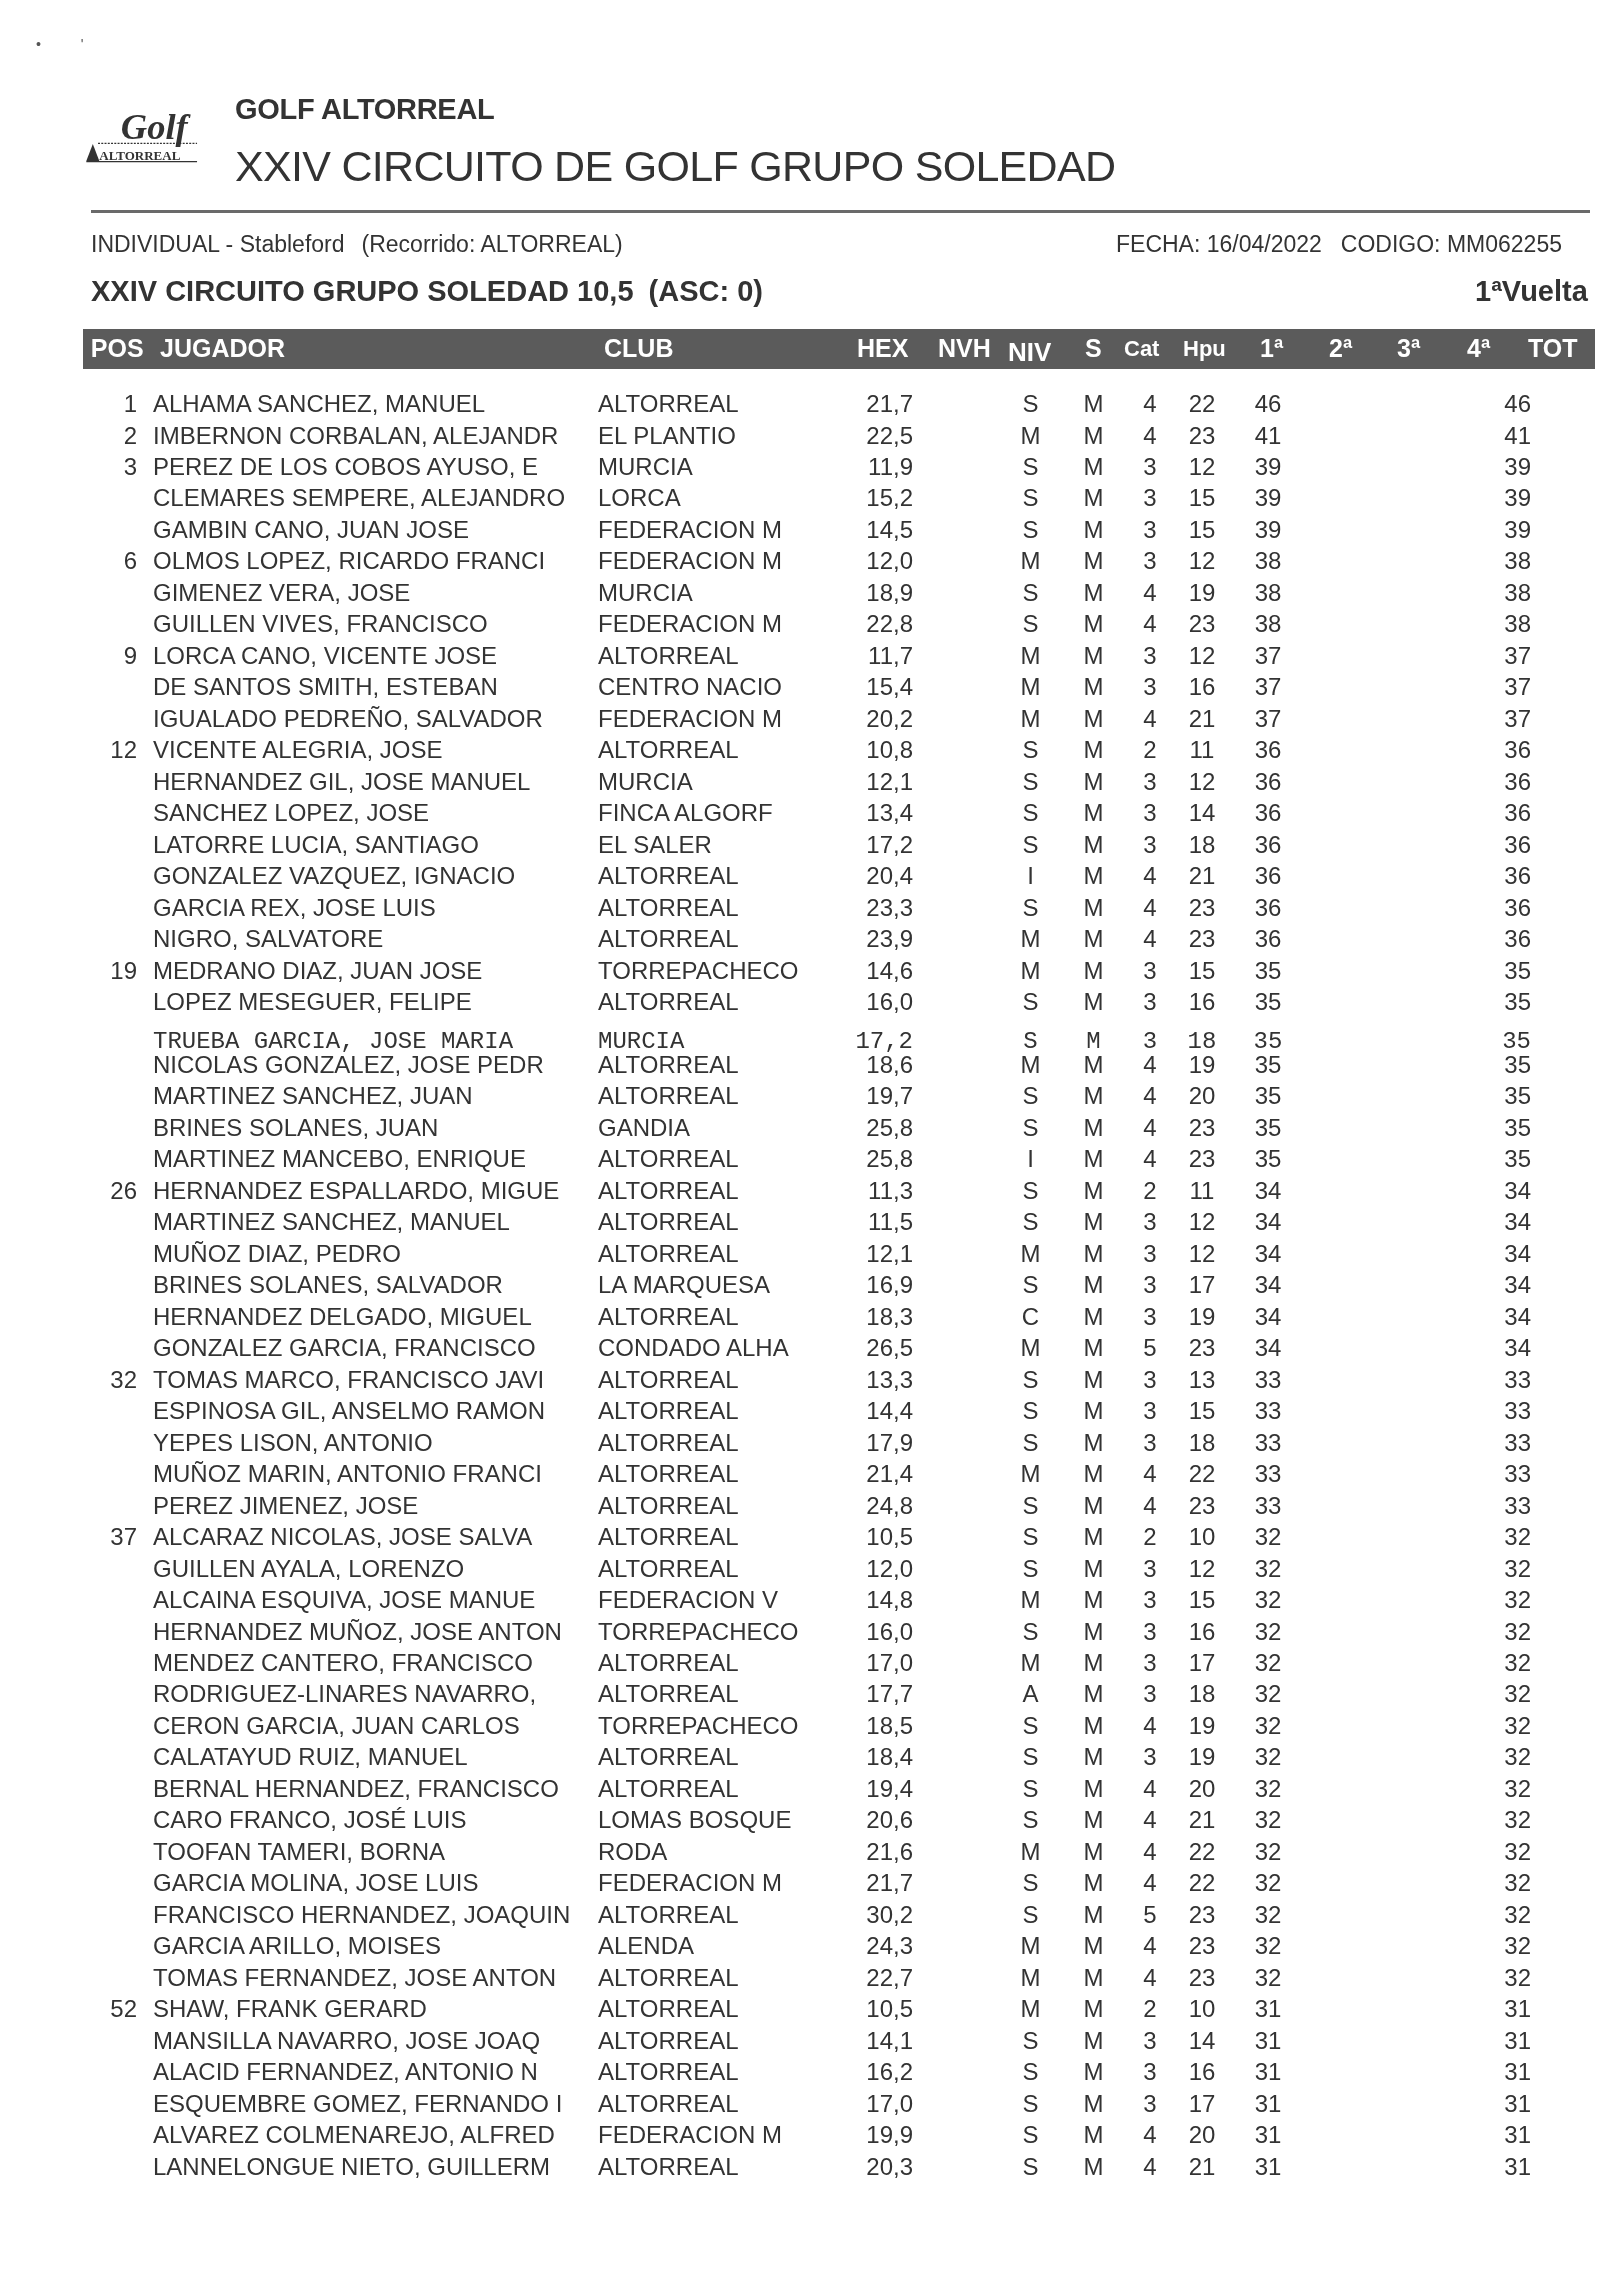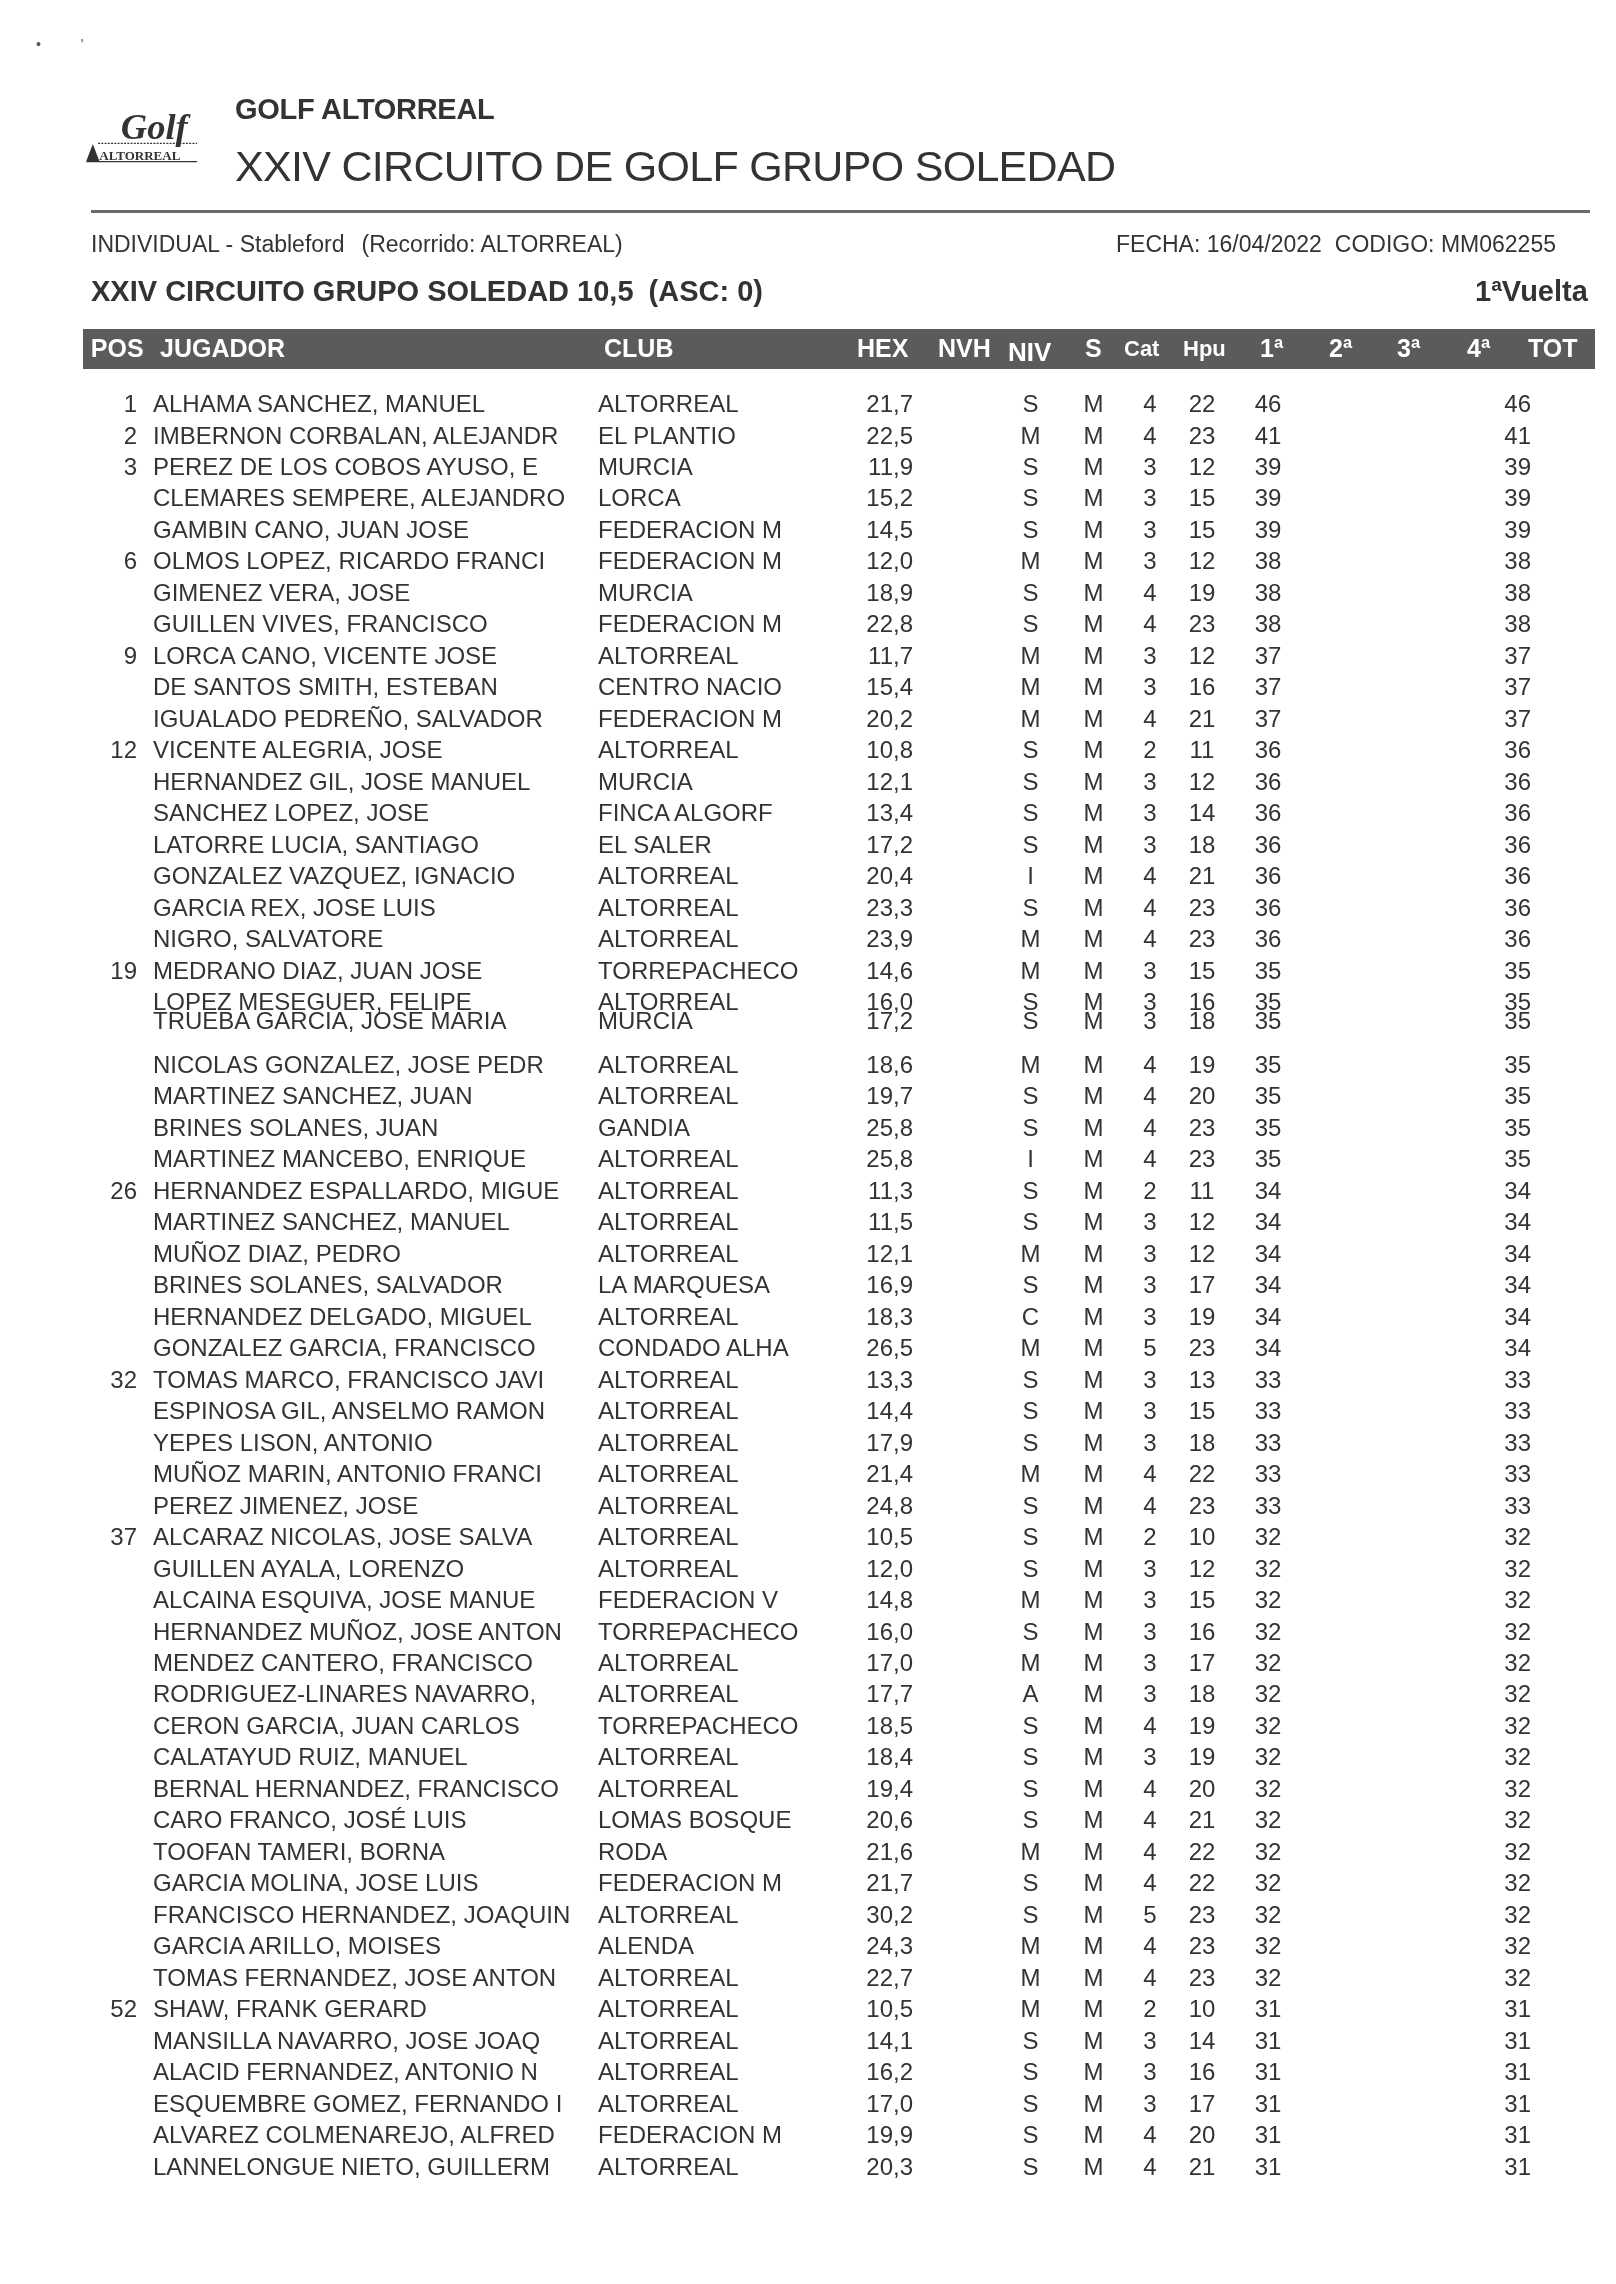--- a/index.html
+++ b/index.html
@@ -8,21 +8,21 @@
   .abs { position: absolute; }
   .logo { left: 85px; top: 101px; width: 114px; height: 62px; }
   .club-name { left: 235px; top: 93px; font-size: 29px; font-weight: bold; letter-spacing: -0.3px; }
   .event-title { left: 235px; top: 142px; font-size: 43px; font-weight: normal; letter-spacing: -0.7px; }
   .meta-right { left: 1264px; top: 93px; font-size: 21.5px; font-weight: bold; line-height: 33px; }
   .meta-right .row { display: flex; justify-content: flex-end; }
   .hr { left: 91px; top: 210px; width: 1499px; height: 2.6px; background: #6a6a6a; }
   .format { left: 91px; top: 231px; font-size: 23px; }
   .format .rec { margin-left: 17px; }
   .fecha-codigo { left: 1116px; top: 231px; font-size: 23px; white-space: nowrap; }
-  .fecha-codigo .codigo { margin-left: 13px; }
+  .fecha-codigo .codigo { margin-left: 19px; }
   .subtitle { left: 91px; top: 275px; font-size: 29px; font-weight: bold; white-space: nowrap; }
   .subtitle .asc { margin-left: 15px; }
   .round { left: 1475px; top: 275px; font-size: 29px; font-weight: bold; white-space: nowrap; overflow: hidden; width: 117px; }
   .header-bar { left: 83px; top: 329px; width: 1512px; height: 40px; background: #5b5b5b;
                 color: #ffffff; font-weight: bold; font-size: 25px; }
   .header-bar span { position: absolute; top: 5.2px; white-space: nowrap; }
   .rows { left: 0; top: 390px; width: 1616px; }
   .row { position: absolute; height: 31px; font-size: 24px; white-space: nowrap; width: 1616px; }
   .row span { position: absolute; top: 0; }
   .c-pos { width: 72px; text-align: right; left: 65px; }
@@ -331,21 +331,21 @@
       <span class="c-name">LOPEZ MESEGUER, FELIPE</span>
       <span class="c-club">ALTORREAL</span>
       <span class="c-hex">16,0</span>
       <span class="c-niv">S</span>
       <span class="c-s">M</span>
       <span class="c-cat">3</span>
       <span class="c-hpu">16</span>
       <span class="c-r1">35</span>
       <span class="c-tot">35</span>
     </div>
-    <div class="row" style="top: 617px;">
+    <div class="row" style="top: 638px; font-family: Liberation Mono, monospace;">
       <span class="c-pos"></span>
       <span class="c-name">TRUEBA GARCIA, JOSE MARIA</span>
       <span class="c-club">MURCIA</span>
       <span class="c-hex">17,2</span>
       <span class="c-niv">S</span>
       <span class="c-s">M</span>
       <span class="c-cat">3</span>
       <span class="c-hpu">18</span>
       <span class="c-r1">35</span>
       <span class="c-tot">35</span>

